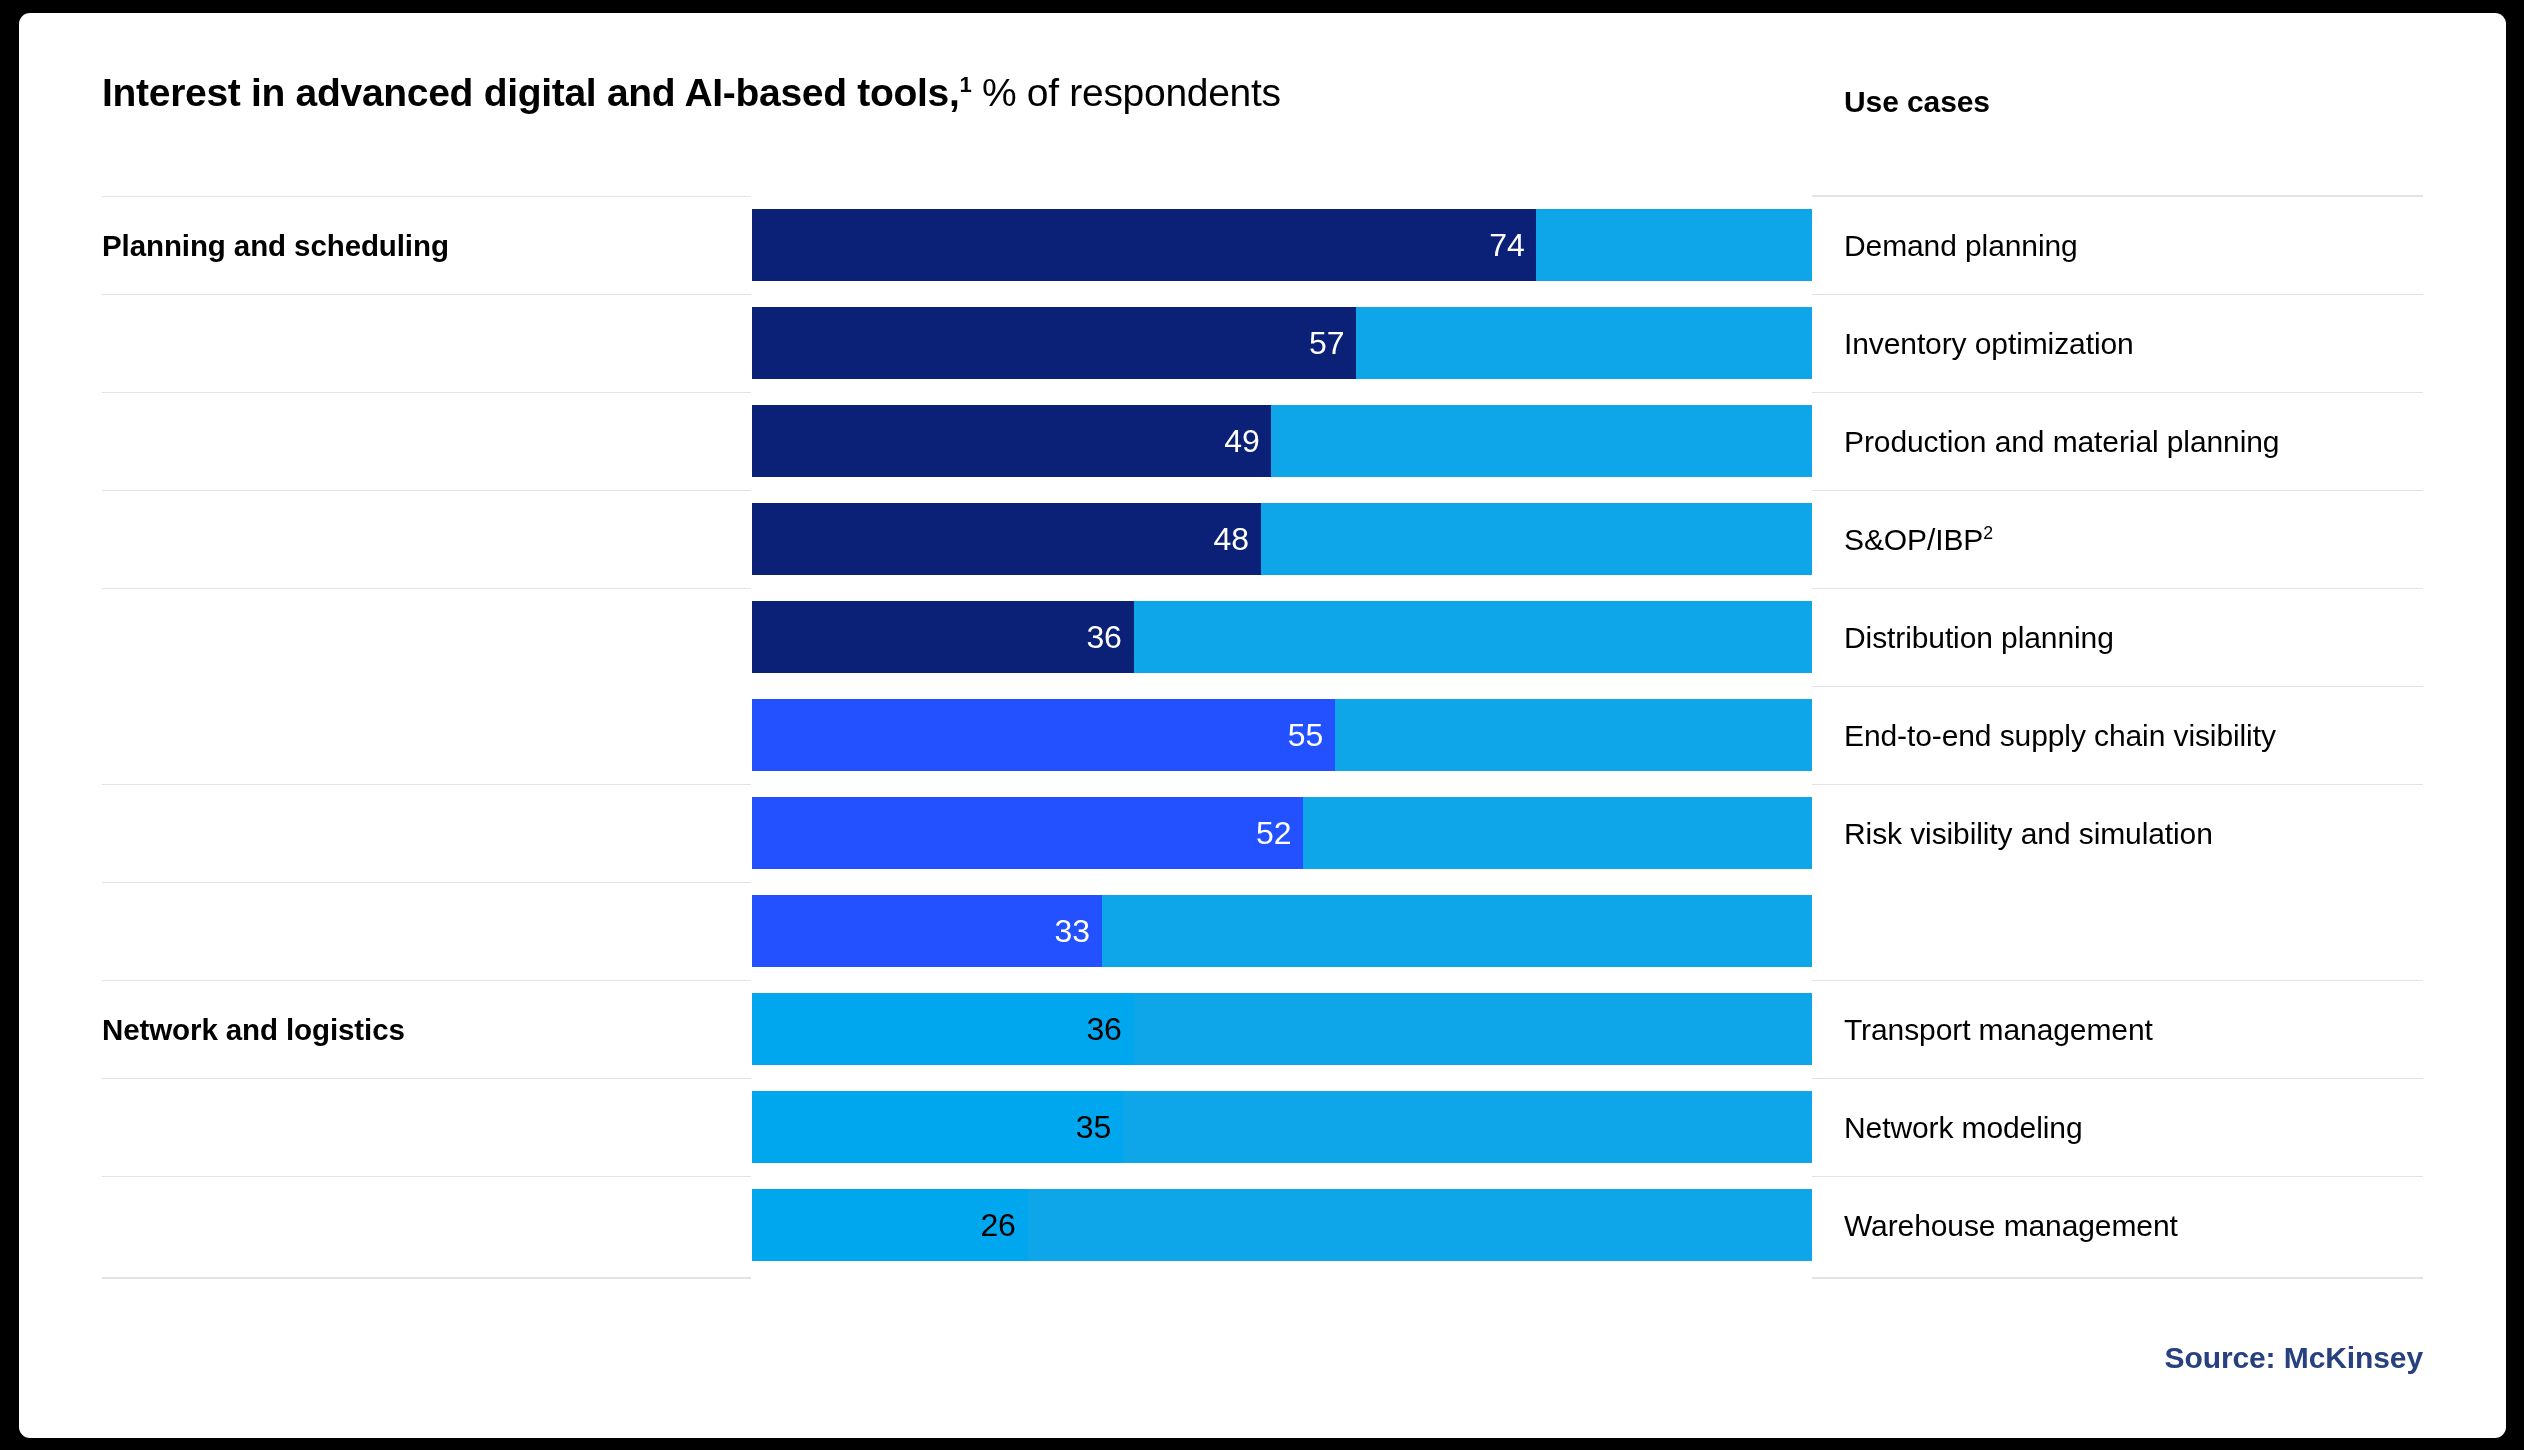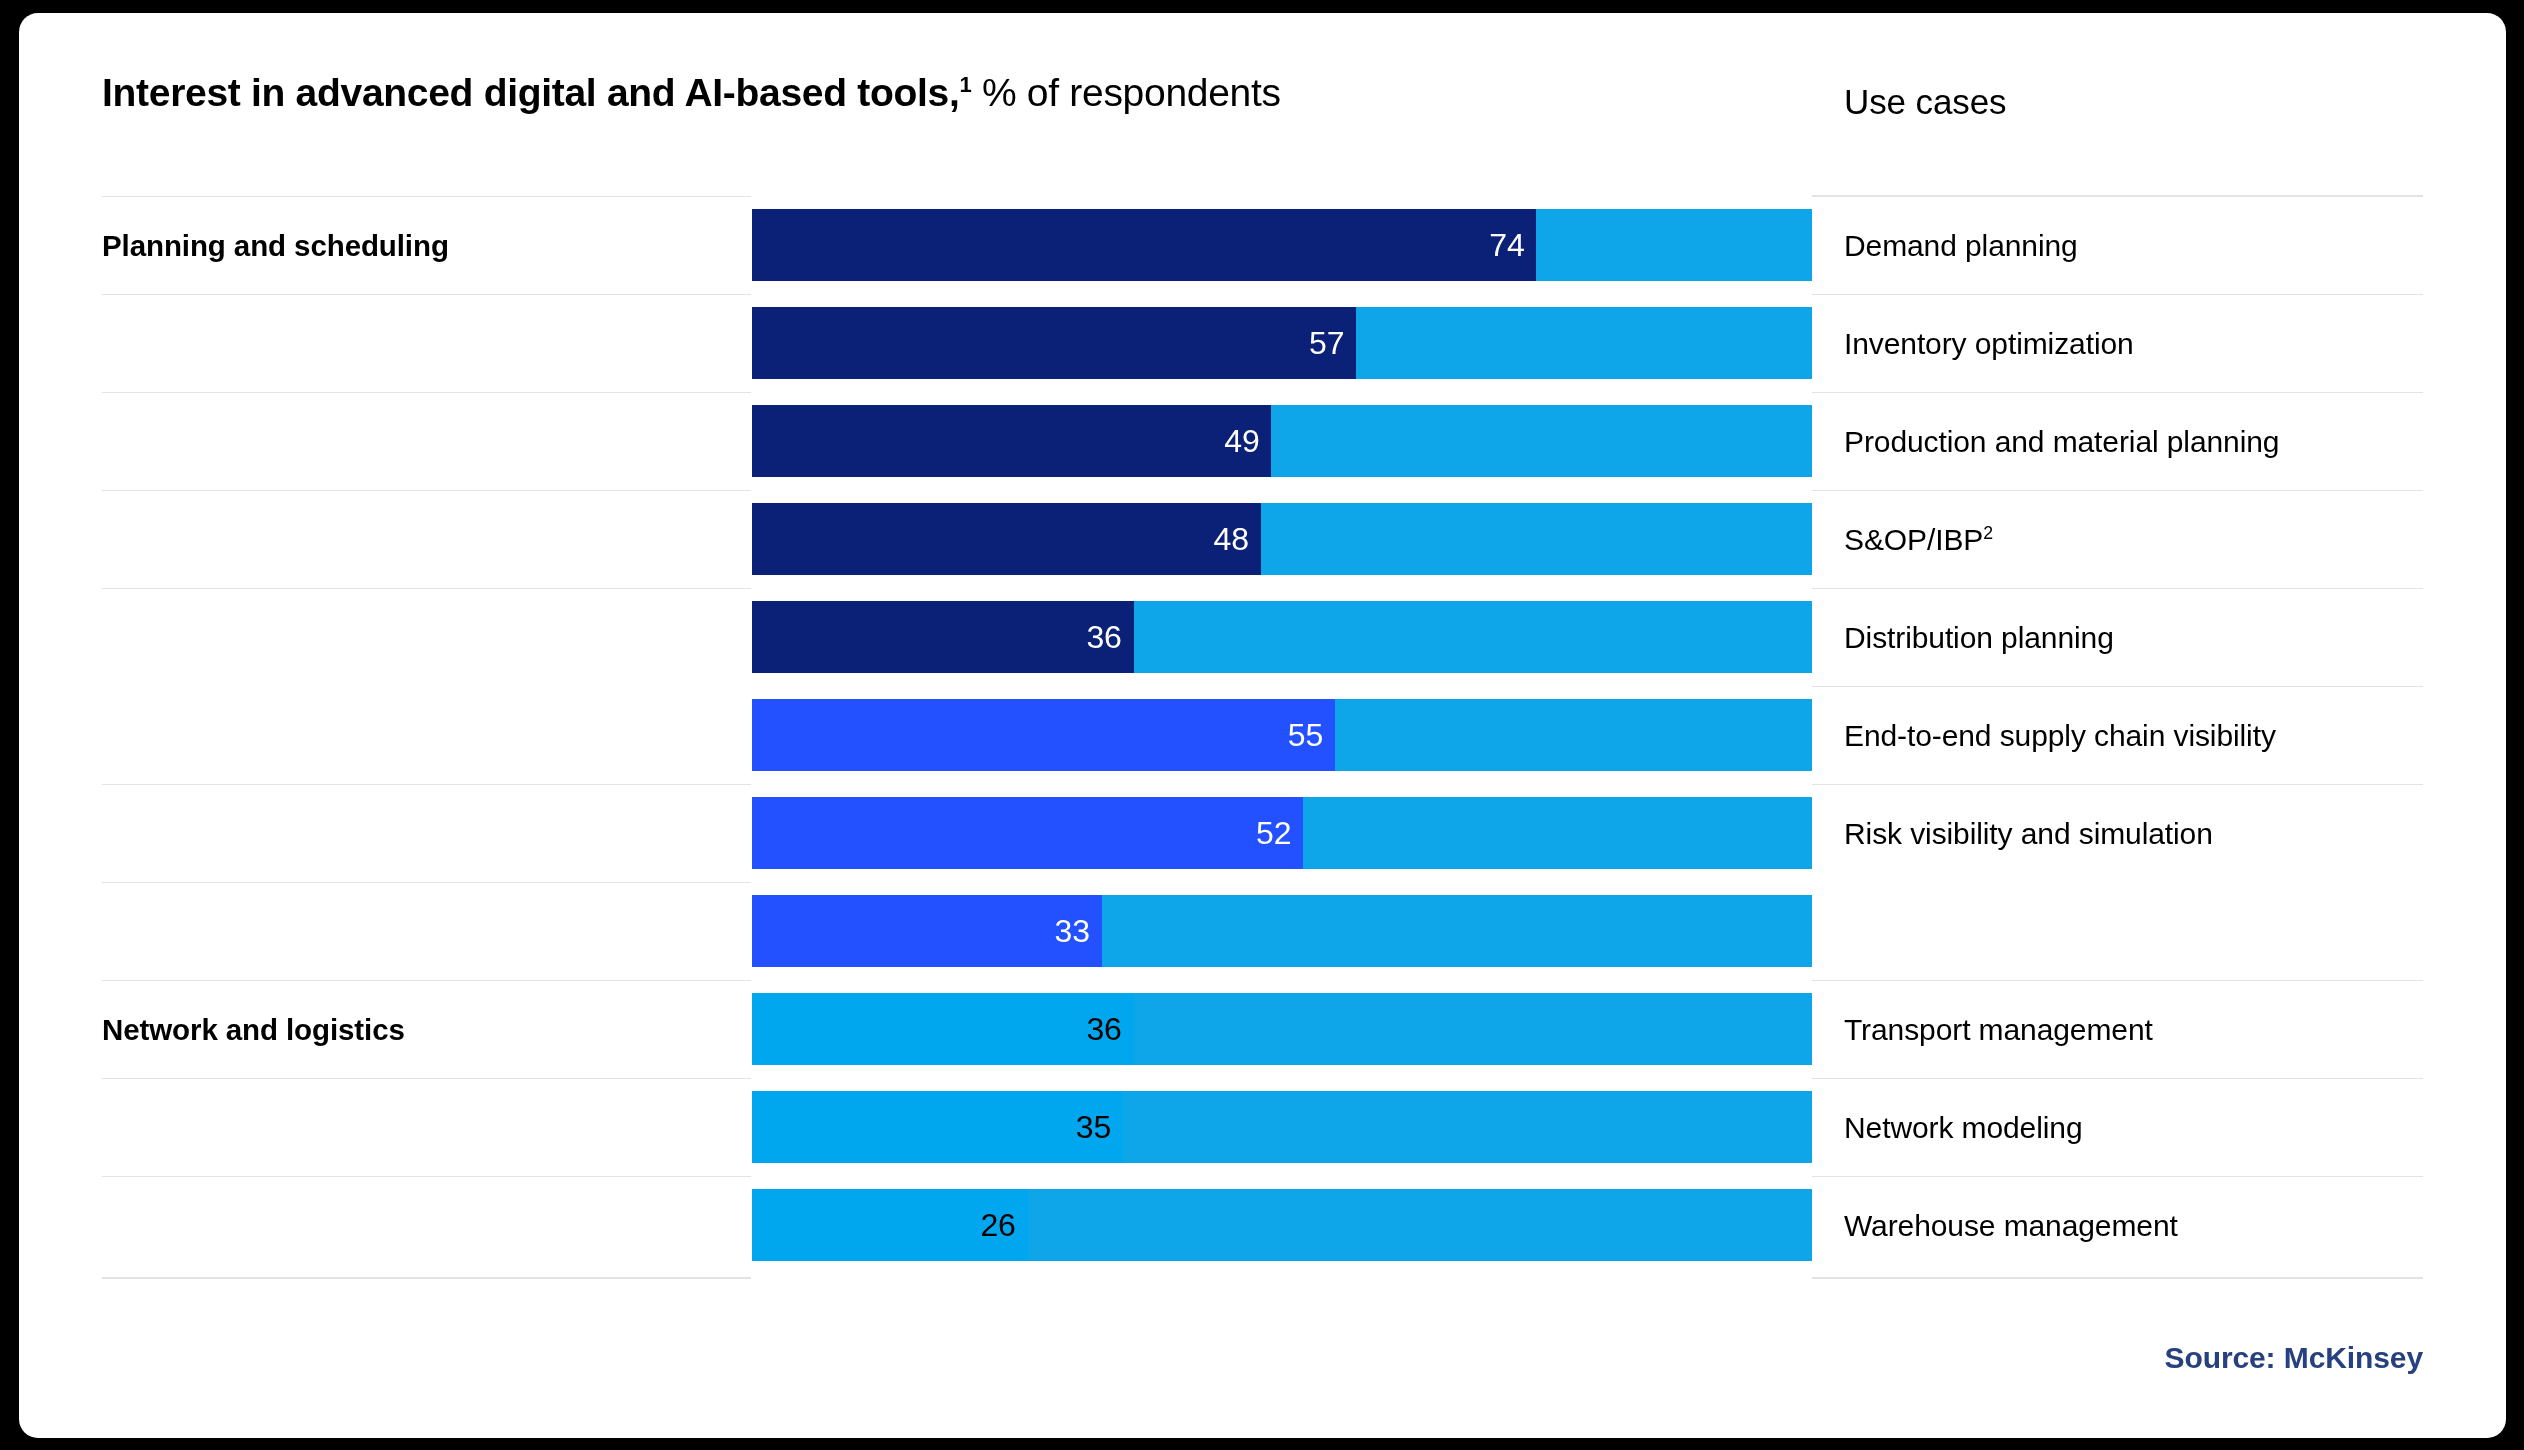--- a/index.html
+++ b/index.html
@@ -23,21 +23,21 @@
     height: 1451px;
     background: #000000;
     box-sizing: border-box;
     padding: 13.3px 19px 13.3px 19px;
   }
   .card {
     position: relative;
     width: 100%;
     height: 100%;
     background: #ffffff;
-    border-radius: 19px;
+    border-radius: 11px;
     box-sizing: border-box;
     overflow: hidden;
   }
 
   
   .header {
     position: absolute;
     left: 0; top: 0;
     width: 100%;
     height: 183px;
@@ -59,22 +59,22 @@
     vertical-align: super;
     line-height: 0;
   }
   .title .t-reg { font-weight: 400; }
 
   .usecases-head {
     position: absolute;
     left: 1825px;
     top: 89px;
     transform: translateY(-50%);
-    font-size: 35px;
-    font-weight: 400;
+    font-size: 30px;
+    font-weight: 700;
     color: #000000;
     letter-spacing: -0.1px;
     white-space: nowrap;
   }
 
   
   .rows {
     position: absolute;
     left: 0;
     top: 183px;

